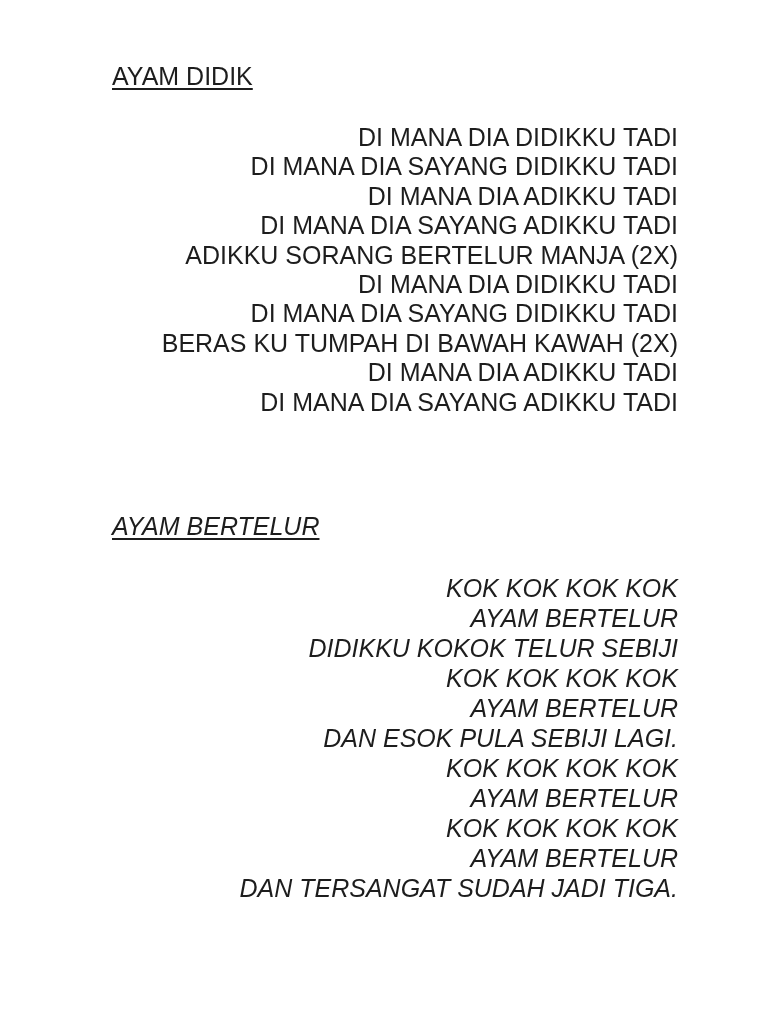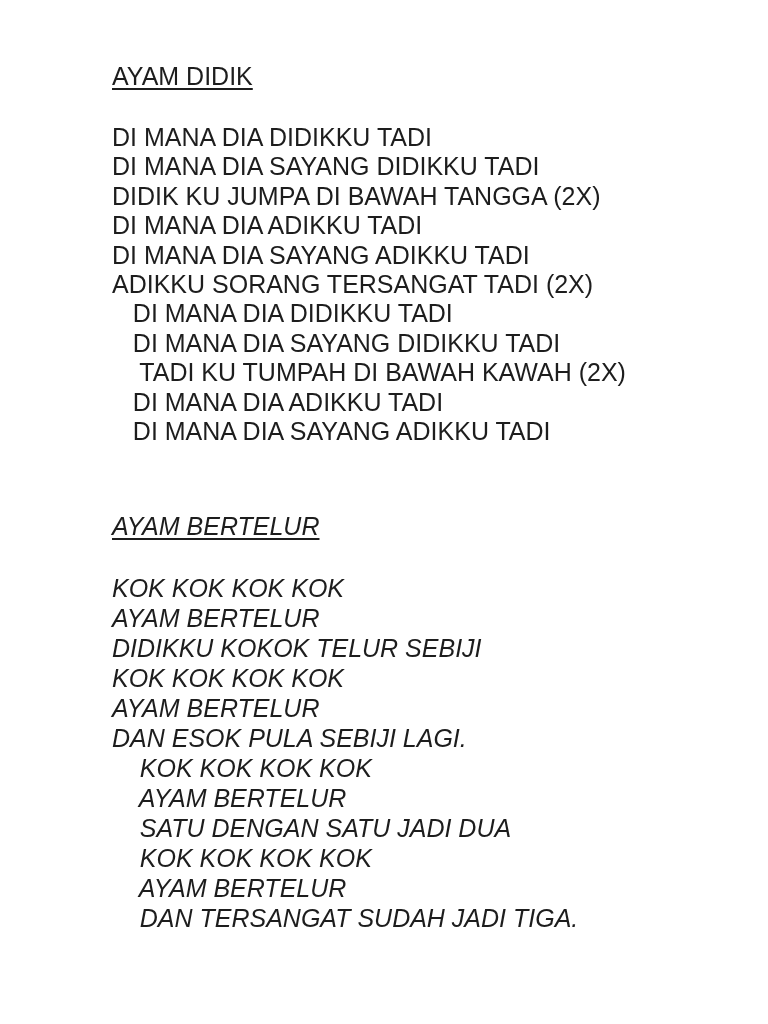--- a/index.html
+++ b/index.html
@@ -31,56 +31,55 @@
     font-weight: 400;
     line-height: 29.5px;
     text-decoration: underline;
     text-decoration-thickness: 2px;
     text-underline-offset: 3px;
     white-space: pre;
   }
   .line {
     line-height: 29.4px;
     white-space: pre;
+    text-align: right;
   }
   .song-2 .line { line-height: 30px; }
 </style>
 </head>
 <body>
 
 <div class="page">
 
   <section class="song song-1">
     <h2 class="song-title">AYAM DIDIK</h2>
     <div class="lines">
         <div class="line">DI MANA DIA DIDIKKU TADI</div>
         <div class="line">DI MANA DIA SAYANG DIDIKKU TADI</div>
-        <div class="line">DIDIK KU JUMPA DI BAWAH TANGGA (2X)</div>
         <div class="line">DI MANA DIA ADIKKU TADI</div>
         <div class="line">DI MANA DIA SAYANG ADIKKU TADI</div>
-        <div class="line">ADIKKU SORANG TERSANGAT TADI (2X)</div>
+        <div class="line">ADIKKU SORANG BERTELUR MANJA (2X)</div>
         <div class="line">   DI MANA DIA DIDIKKU TADI</div>
         <div class="line">   DI MANA DIA SAYANG DIDIKKU TADI</div>
-        <div class="line">    TADI KU TUMPAH DI BAWAH KAWAH (2X)</div>
+        <div class="line">    BERAS KU TUMPAH DI BAWAH KAWAH (2X)</div>
         <div class="line">   DI MANA DIA ADIKKU TADI</div>
         <div class="line">   DI MANA DIA SAYANG ADIKKU TADI</div>
       </div>
   </section>
 
   <section class="song song-2">
     <h2 class="song-title">AYAM BERTELUR</h2>
     <div class="lines">
         <div class="line">KOK KOK KOK KOK</div>
         <div class="line">AYAM BERTELUR</div>
         <div class="line">DIDIKKU KOKOK TELUR SEBIJI</div>
         <div class="line">KOK KOK KOK KOK</div>
         <div class="line">AYAM BERTELUR</div>
         <div class="line">DAN ESOK PULA SEBIJI LAGI.</div>
         <div class="line">    KOK KOK KOK KOK</div>
         <div class="line">    AYAM BERTELUR</div>
-        <div class="line">    SATU DENGAN SATU JADI DUA</div>
         <div class="line">    KOK KOK KOK KOK</div>
         <div class="line">    AYAM BERTELUR</div>
         <div class="line">    DAN TERSANGAT SUDAH JADI TIGA.</div>
       </div>
   </section>
 
 </div>
 
 </body></html>

